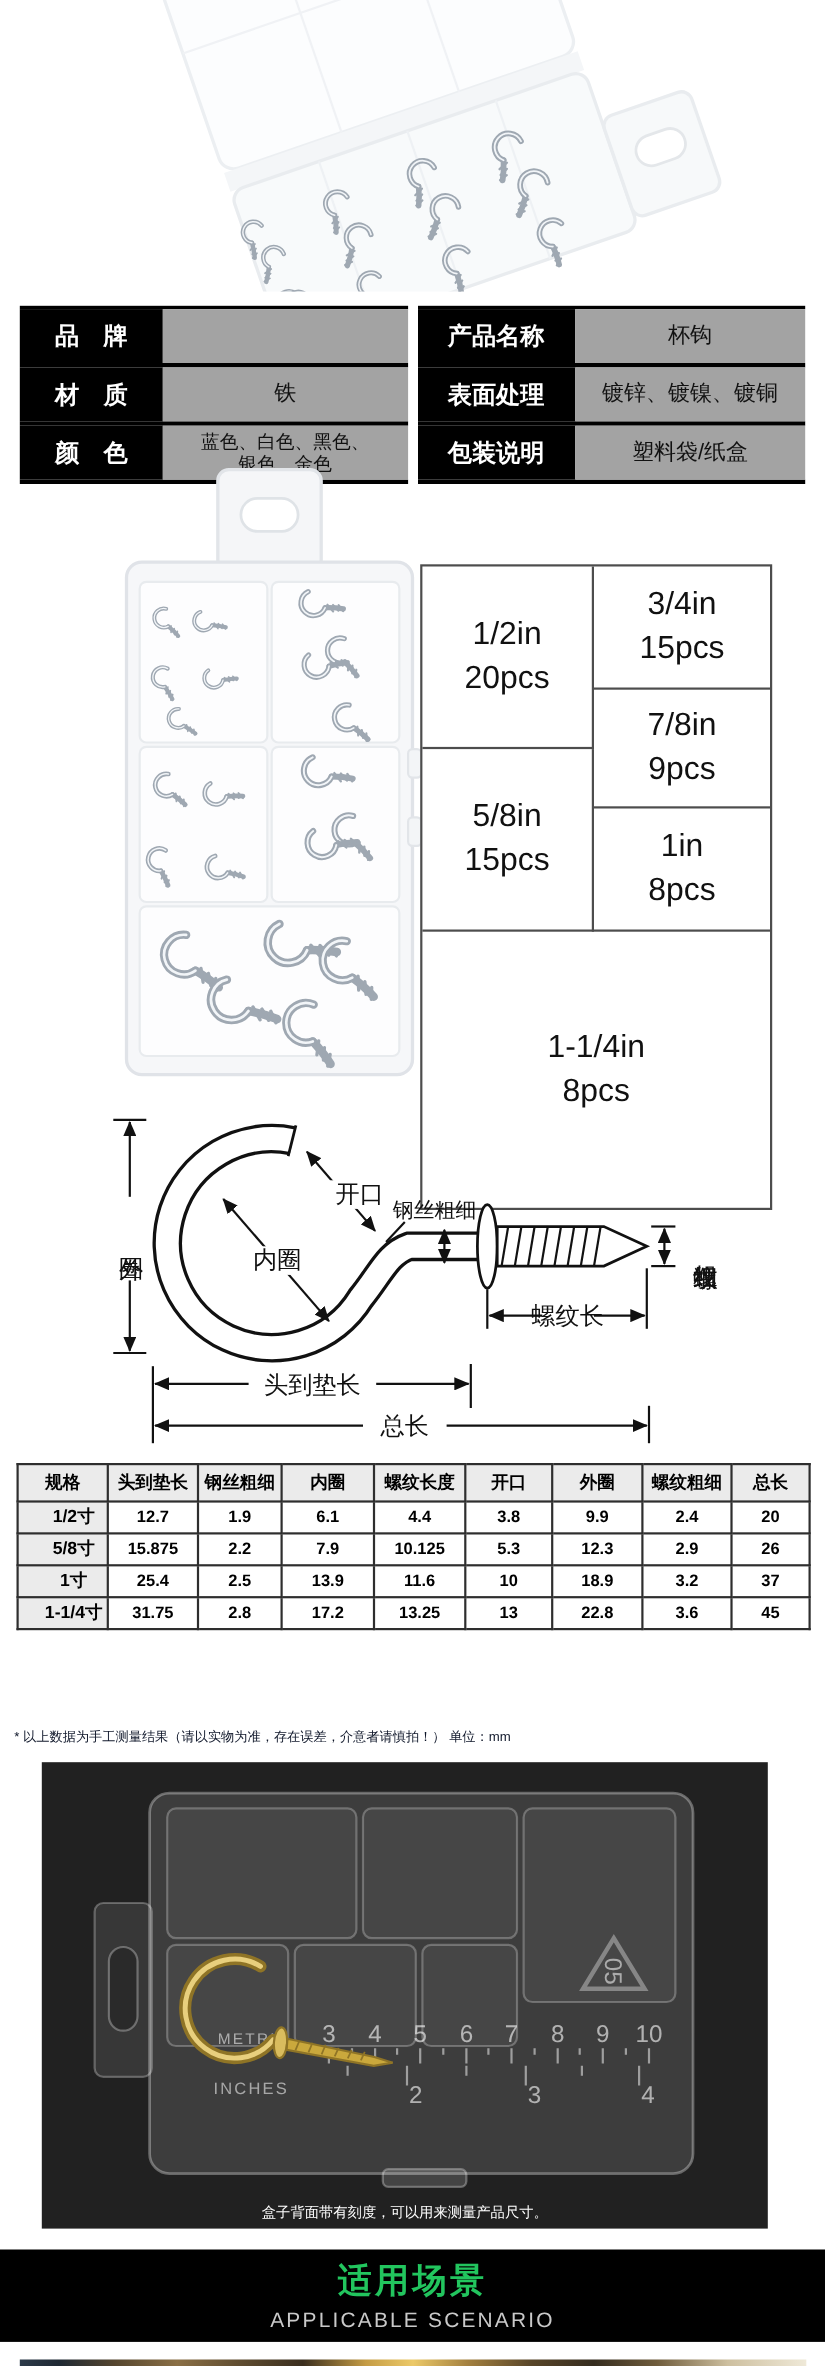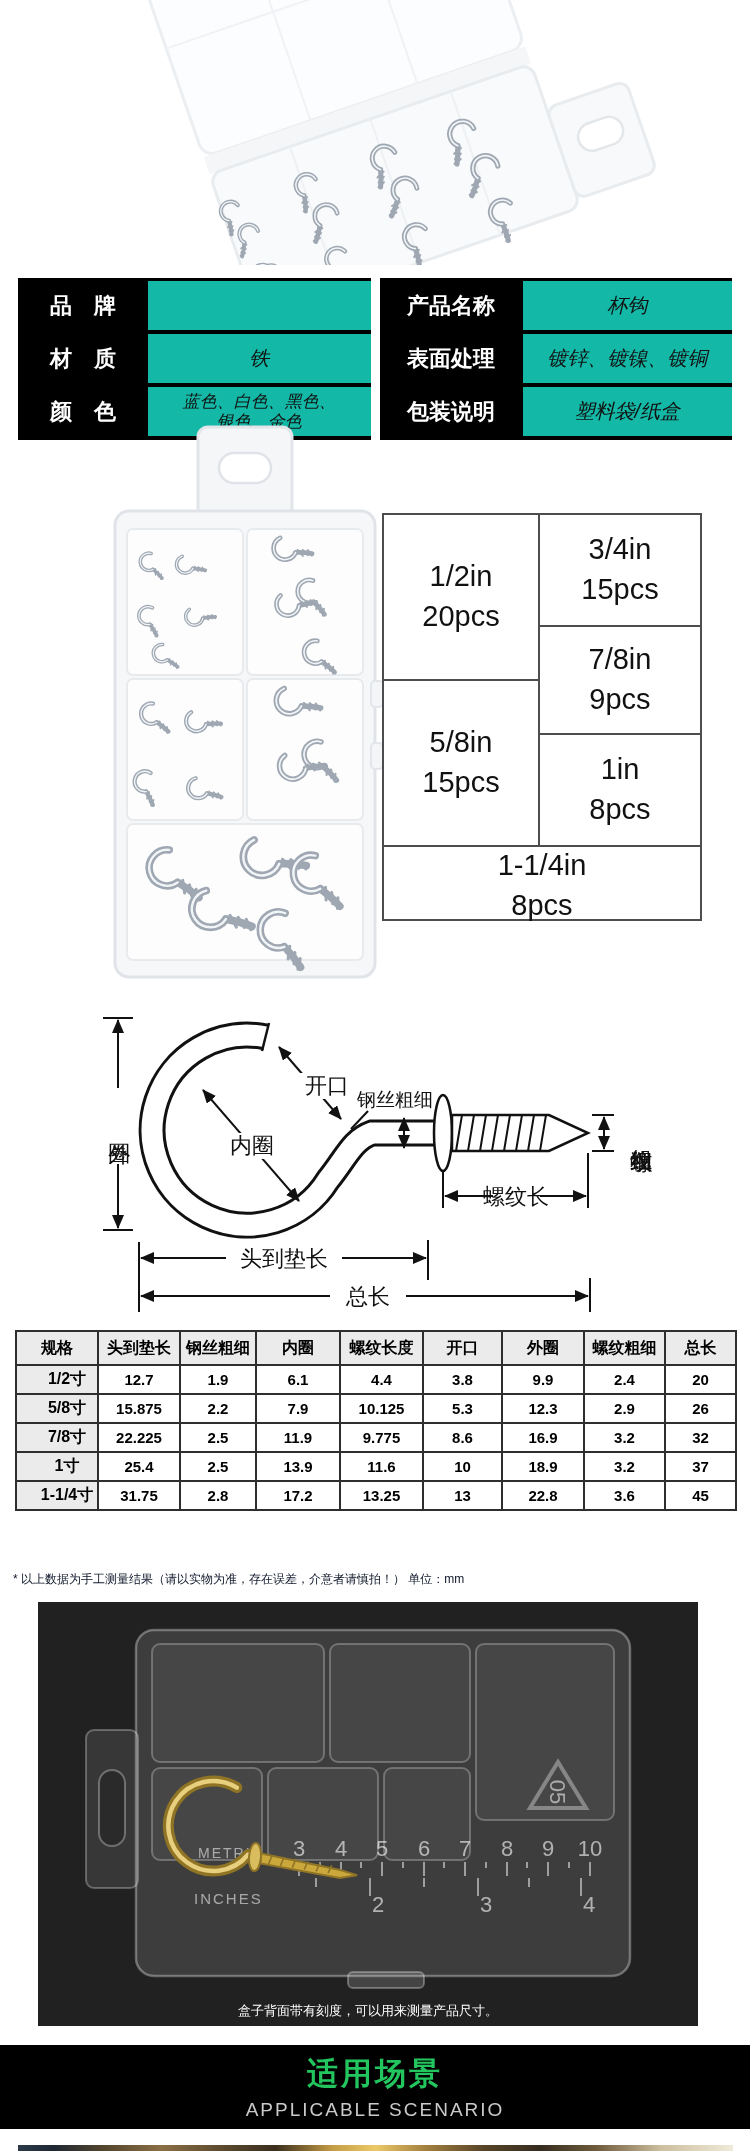--- a/index.html
+++ b/index.html
@@ -11,26 +11,26 @@
 
   
   .spec-table{position:absolute;left:18px;top:278px;width:714px;display:flex;gap:9px;}
   .spec-half{flex:1;border-top:3px solid #000;}
   .spec-row{display:flex;align-items:stretch;height:49px;border-bottom:4px solid #000;}
   .spec-label{background:#000;color:#fff;display:flex;align-items:center;justify-content:center;
               font-size:22px;font-weight:bold;}
   .spec-half.left .spec-label{width:130px;}
   .spec-half.right .spec-label{width:143px;}
   .spec-value{flex:1;display:flex;flex-direction:column;align-items:center;justify-content:center;
-              font-size:20px;background:#14b8a6;line-height:1.15;font-style:italic;}
+              font-size:20px;background:#a3a3a3;line-height:1.15;}
   .spec-value.small{font-size:17px;line-height:20px;}
 
   
   .box2{position:absolute;left:105px;top:425px;width:280px;height:560px;}
-  .size-table{position:absolute;left:382px;top:513px;width:320px;height:408px;
+  .size-table{position:absolute;left:382px;top:513px;width:320px;height:587px;
               border:2px solid #4d4d4d;box-sizing:border-box;display:grid;
               grid-template-columns:156px 1fr;grid-template-rows:112px 54px 54px 112px 1fr;background:#fff;}
   .sz{display:flex;flex-direction:column;align-items:center;justify-content:center;
       font-size:29px;color:#111;line-height:1.3;}
   .sz .qty{margin-top:2px;}
   .sz.a{grid-area:1/1/3/2;border-right:2px solid #4d4d4d;border-bottom:2px solid #4d4d4d;}
   .sz.b{grid-area:1/2/2/3;border-bottom:2px solid #4d4d4d;}
   .sz.c{grid-area:2/2/4/3;border-bottom:2px solid #4d4d4d;}
   .sz.d{grid-area:3/1/5/2;border-right:2px solid #4d4d4d;border-bottom:2px solid #4d4d4d;}
   .sz.e{grid-area:4/2/5/3;border-bottom:2px solid #4d4d4d;}
@@ -338,31 +338,20 @@
             <td>15.875</td>
             <td>2.2</td>
             <td>7.9</td>
             <td>10.125</td>
             <td>5.3</td>
             <td>12.3</td>
             <td>2.9</td>
             <td>26</td>
           </tr>
           <tr>
-            <td class="rowhead">7/8寸</td>
-            <td>22.225</td>
-            <td>2.5</td>
-            <td>11.9</td>
-            <td>9.775</td>
-            <td>8.6</td>
-            <td>16.9</td>
-            <td>3.2</td>
-            <td>32</td>
-          </tr>
-          <tr>
             <td class="rowhead">1寸</td>
             <td>25.4</td>
             <td>2.5</td>
             <td>13.9</td>
             <td>11.6</td>
             <td>10</td>
             <td>18.9</td>
             <td>3.2</td>
             <td>37</td>
           </tr>

